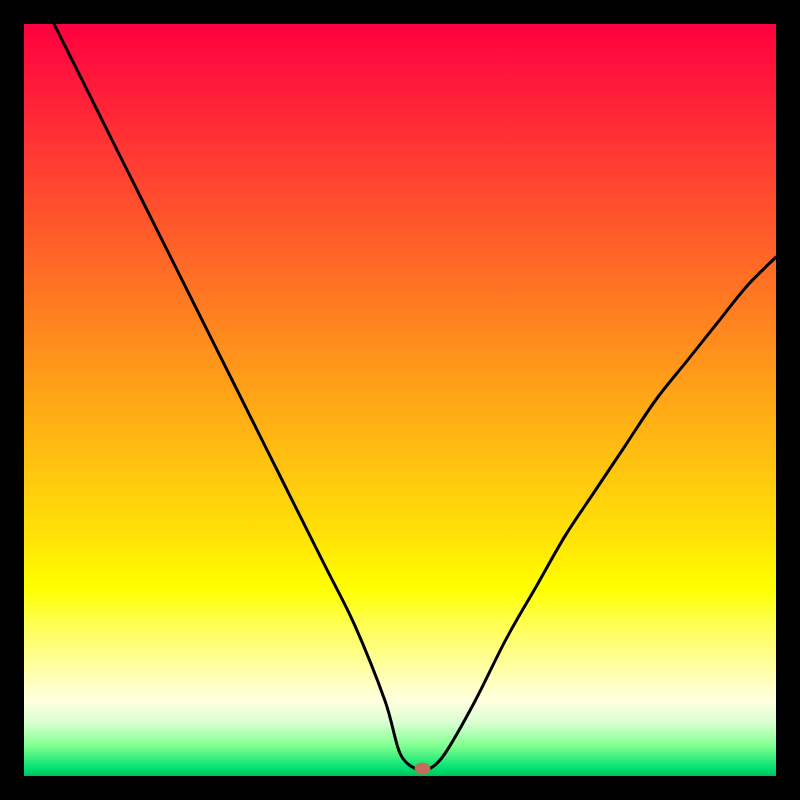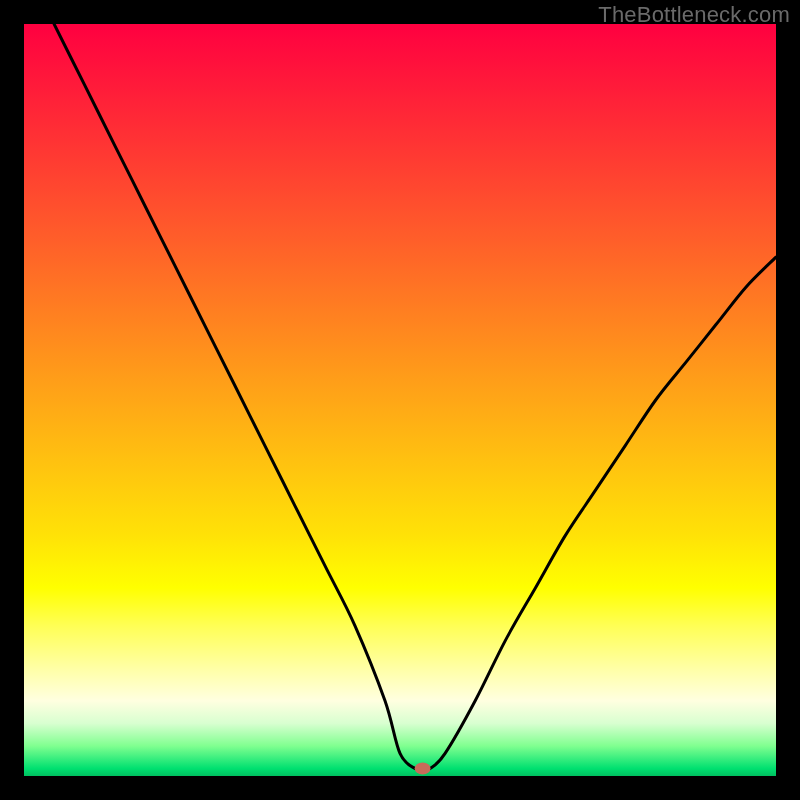--- a/index.html
+++ b/index.html
@@ -60,21 +60,20 @@
     left: 0;
     top: 0;
     width: 752px;
     height: 752px;
   }
 </style>
 </head>
 <body>
 
 <div class="frame">
-  <div class="watermark">TheBottleneck.com</div>
 
   <div class="plot">
     <svg class="curve" viewBox="0 0 752 752" preserveAspectRatio="none">
       <path d="M 30.1 0.0 C 35.1 10.0, 50.1 40.1, 60.2 60.2 C 70.2 80.2, 80.2 100.3, 90.2 120.3 C 100.3 140.4, 110.3 160.4, 120.3 180.5 C 130.3 200.5, 140.4 220.6, 150.4 240.6 C 160.4 260.7, 170.5 280.7, 180.5 300.8 C 190.5 320.9, 200.5 340.9, 210.6 361.0 C 220.6 381.0, 230.6 401.1, 240.6 421.1 C 250.7 441.2, 260.7 461.2, 270.7 481.3 C 280.7 501.3, 290.8 521.4, 300.8 541.4 C 310.8 561.5, 320.9 579.0, 330.9 601.6 C 340.9 624.2, 353.4 655.5, 361.0 676.8 C 368.5 698.1, 371.0 718.2, 376.0 729.4 C 381.0 740.7, 387.3 742.0, 391.0 744.5 C 394.8 747.0, 396.1 744.5, 398.6 744.5 C 401.1 744.5, 402.3 747.0, 406.1 744.5 C 409.8 742.0, 413.6 740.7, 421.1 729.4 C 428.6 718.2, 441.2 695.6, 451.2 676.8 C 461.2 658.0, 471.3 635.4, 481.3 616.6 C 491.3 597.8, 501.3 581.5, 511.4 564.0 C 521.4 546.5, 531.4 527.7, 541.4 511.4 C 551.5 495.1, 561.5 481.3, 571.5 466.2 C 581.5 451.2, 591.6 436.2, 601.6 421.1 C 611.6 406.1, 621.7 389.8, 631.7 376.0 C 641.7 362.2, 651.7 350.9, 661.8 338.4 C 671.8 325.9, 681.8 313.3, 691.8 300.8 C 701.9 288.3, 711.9 274.5, 721.9 263.2 C 731.9 251.9, 747.0 238.1, 752.0 233.1" fill="none" stroke="#000" stroke-width="3" stroke-linejoin="round" stroke-linecap="round"></path>
       <ellipse cx="398.6" cy="744.5" rx="8" ry="6" fill="#c76b5a"></ellipse>
     </svg>
   </div>
 </div>
 
 </body></html>

